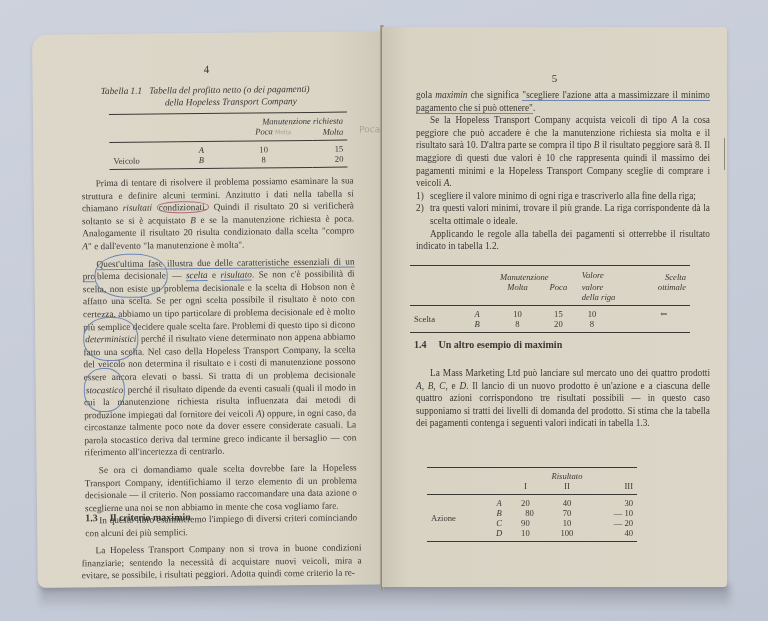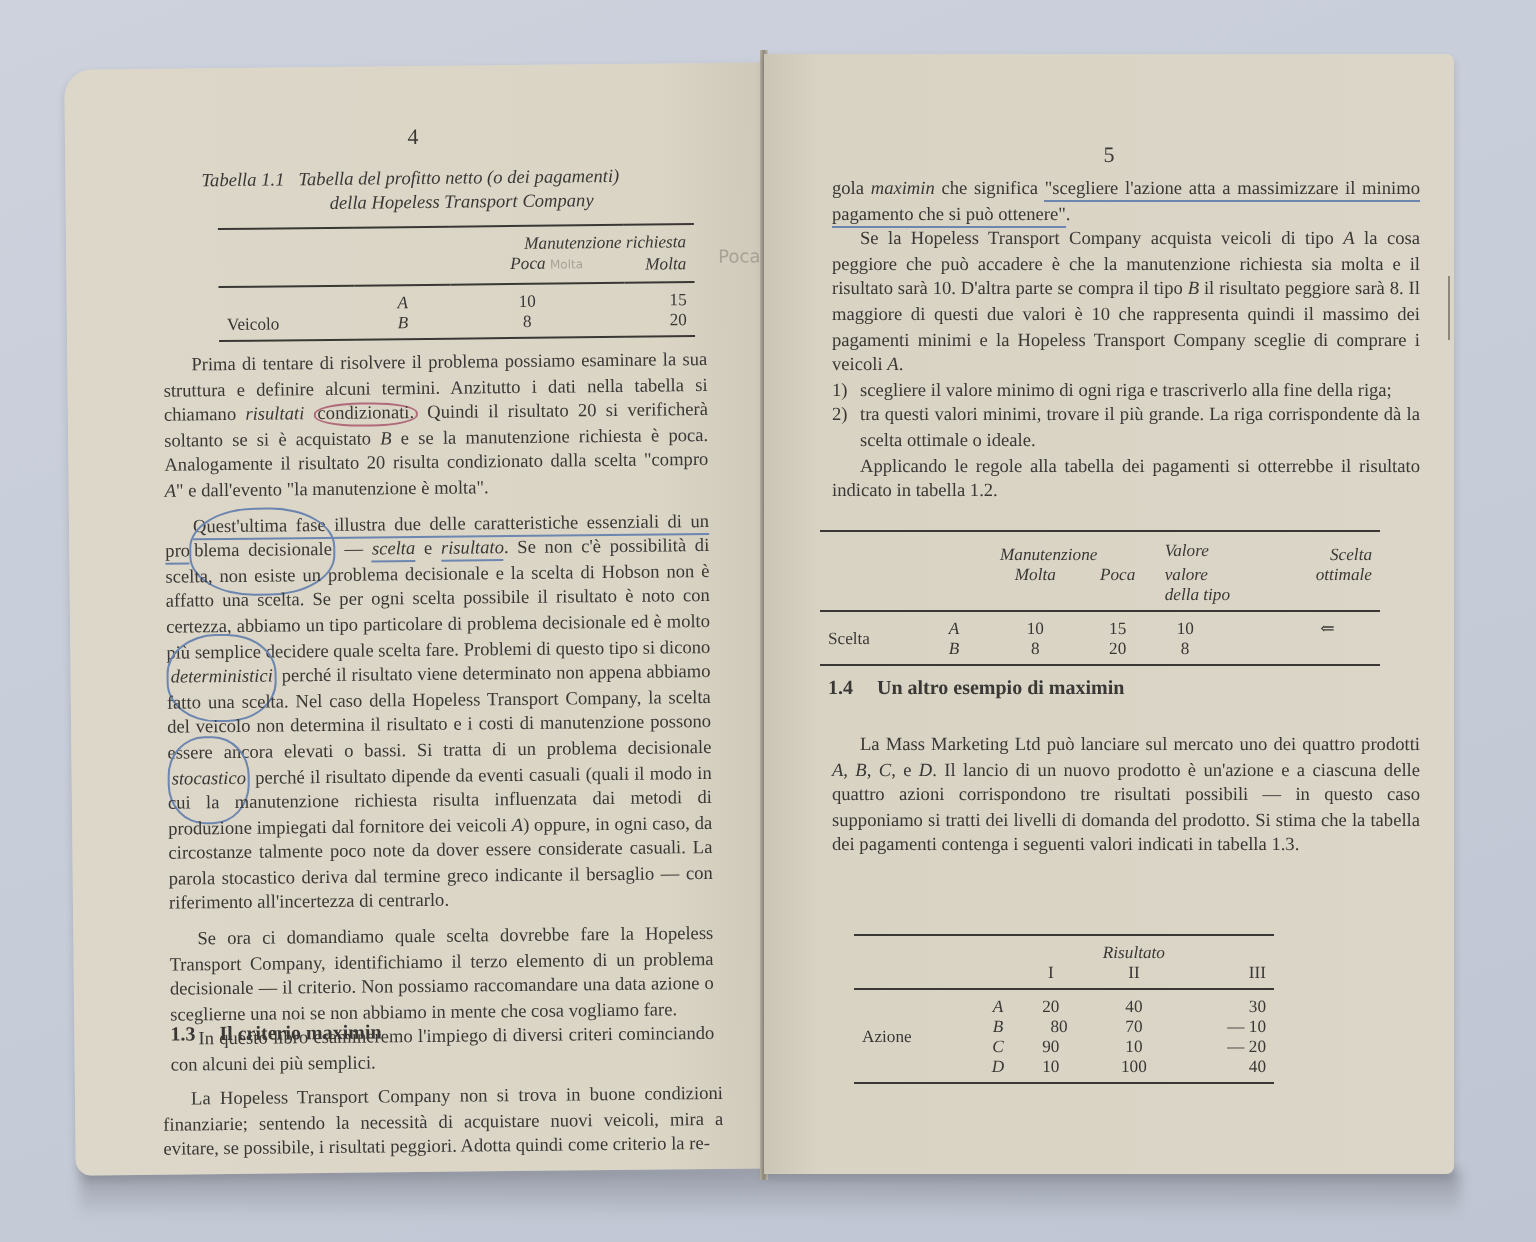--- a/index.html
+++ b/index.html
@@ -134,21 +134,21 @@
       <td class="it" style="text-align:center;">Molta</td>
       <td class="it" style="text-align:center;">Poca</td>
       <td class="it">valore</td>
       <td class="it" style="text-align:right;">ottimale</td>
     </tr>
     <tr>
           <td></td>
           <td></td>
           <td></td>
           <td></td>
-          <td class="it" style="padding-bottom:3px;">della tipo</td>
+          <td class="it" style="padding-bottom:3px;">della riga</td>
           <td></td>
         </tr>
     <tr class="rule-thin">
       <td rowspan="2" style="vertical-align:middle;">Scelta</td>
       <td class="it" style="text-align:center;padding-top:3px;">A</td>
       <td style="text-align:center;padding-top:3px;">10</td>
       <td style="text-align:center;padding-top:3px;">15</td>
       <td style="padding-top:3px;padding-left:10px;">10</td>
       <td style="text-align:center;padding-top:3px;">⇐</td>
     </tr>

